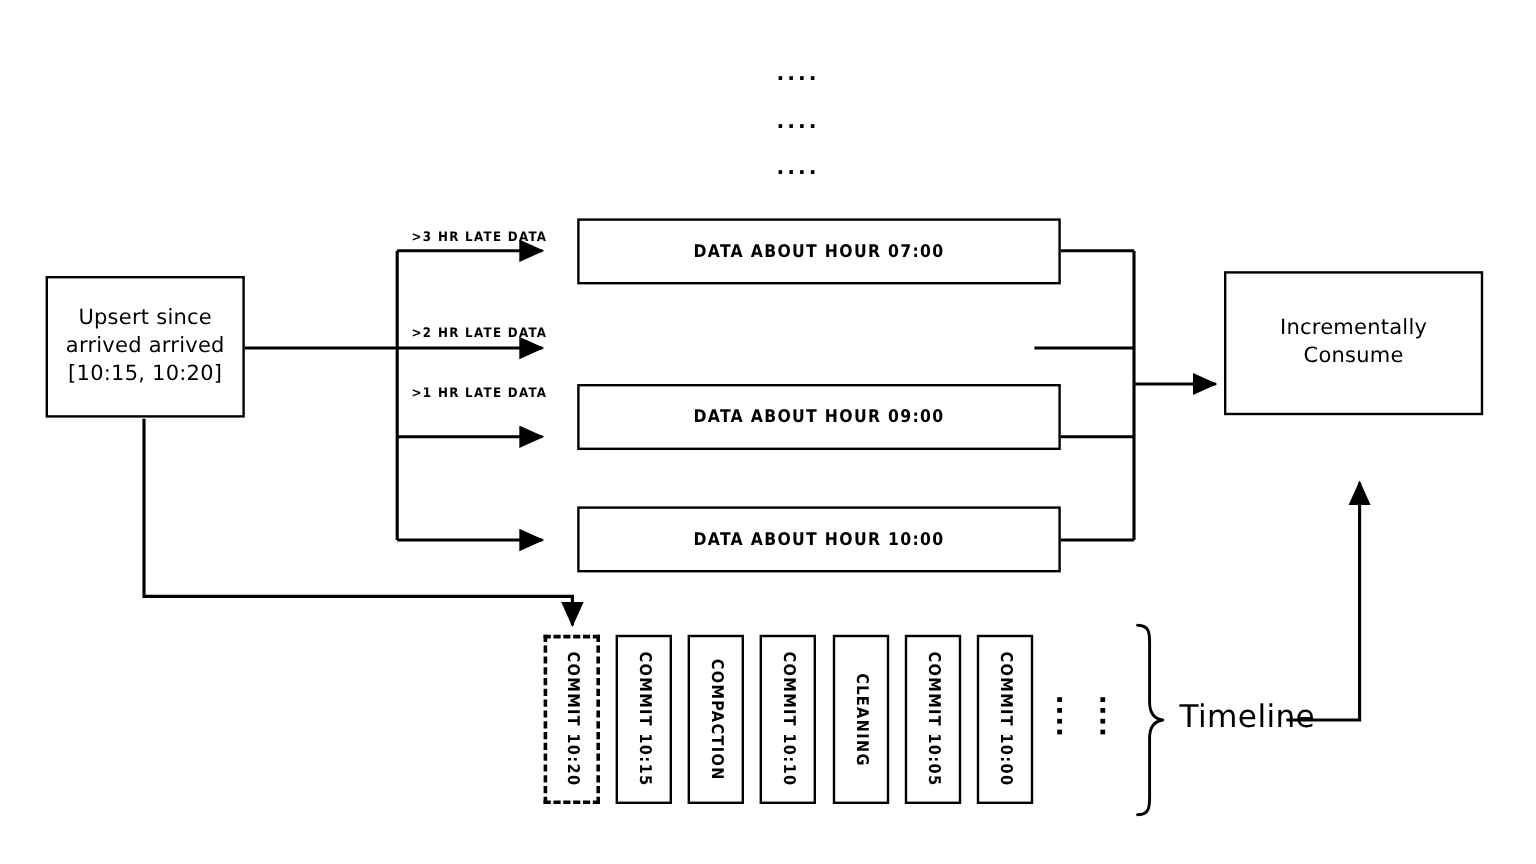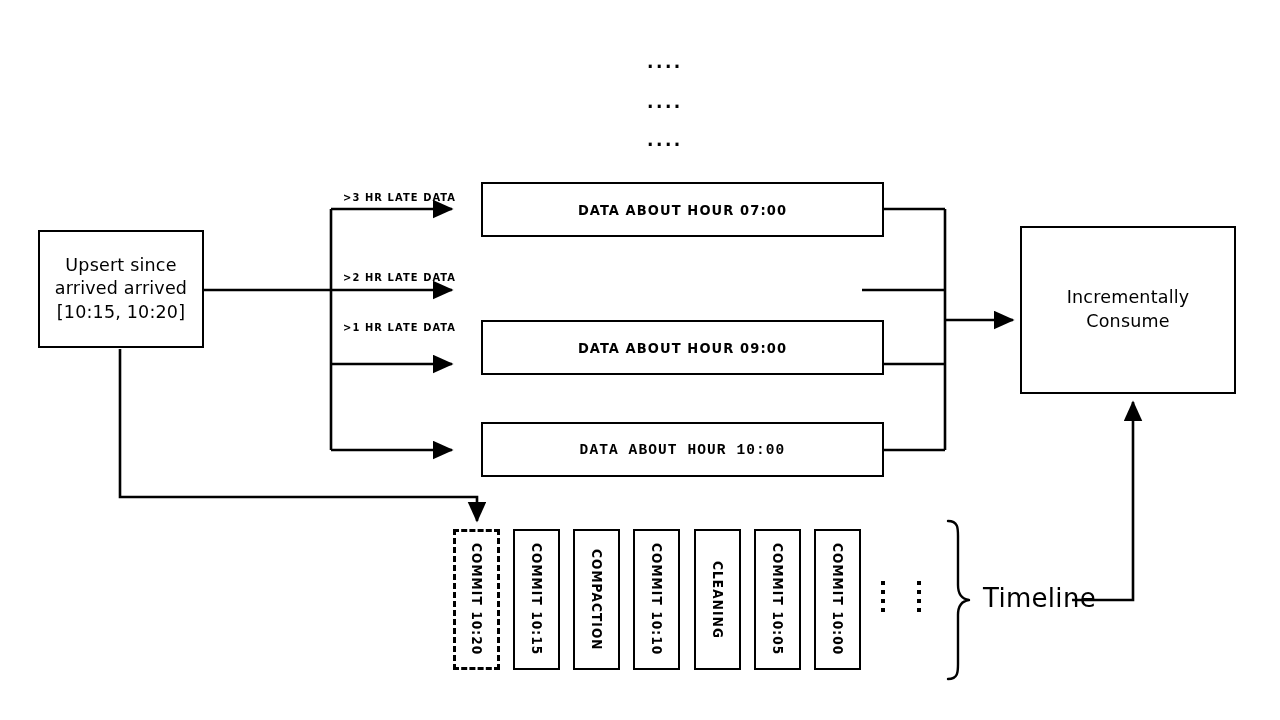--- a/index.html
+++ b/index.html
@@ -58,21 +58,21 @@
     width: 166px;
     height: 118px;
     font-size: 17.5px;
     line-height: 1.32;
     padding: 0 6px;
   }
   #consume-box {
     left: 1020px;
     top: 226px;
     width: 216px;
-    height: 168px;
+    height: 120px;
     font-size: 17.5px;
     line-height: 1.35;
     padding: 0 7px;
   }
   .hour-box {
     left: 459px;
     width: 403px;
     height: 55px;
     font-size: 14.5px;
     margin-left: 22px;
@@ -182,21 +182,21 @@
   <div class="edge-label caps" style="left:343px; top:191px;">&gt;3 HR LATE DATA</div>
   <div class="edge-label caps" style="left:343px; top:271px;">&gt;2 HR LATE DATA</div>
   <div class="edge-label caps" style="left:343px; top:321px;">&gt;1 HR LATE DATA</div>
 
   <div class="box caps hour-box" style="top:182px;">
     <span>DATA ABOUT HOUR 07:00</span>
   </div>
   <div class="box caps hour-box" style="top:320px;text-align:center;">
     <span>DATA ABOUT HOUR 09:00</span>
   </div>
-  <div class="box caps hour-box" style="top:422px;font-family:Liberation Mono, monospace;">
+  <div class="box caps hour-box" style="top:422px;">
     <span>DATA ABOUT HOUR 10:00</span>
   </div>
 
   <div class="box hand" id="consume-box">
     <div>
       <div>Incrementally Consume</div>
     </div>
   </div>
 
   <div class="box caps commit-box dashed" style="left:453px;">

